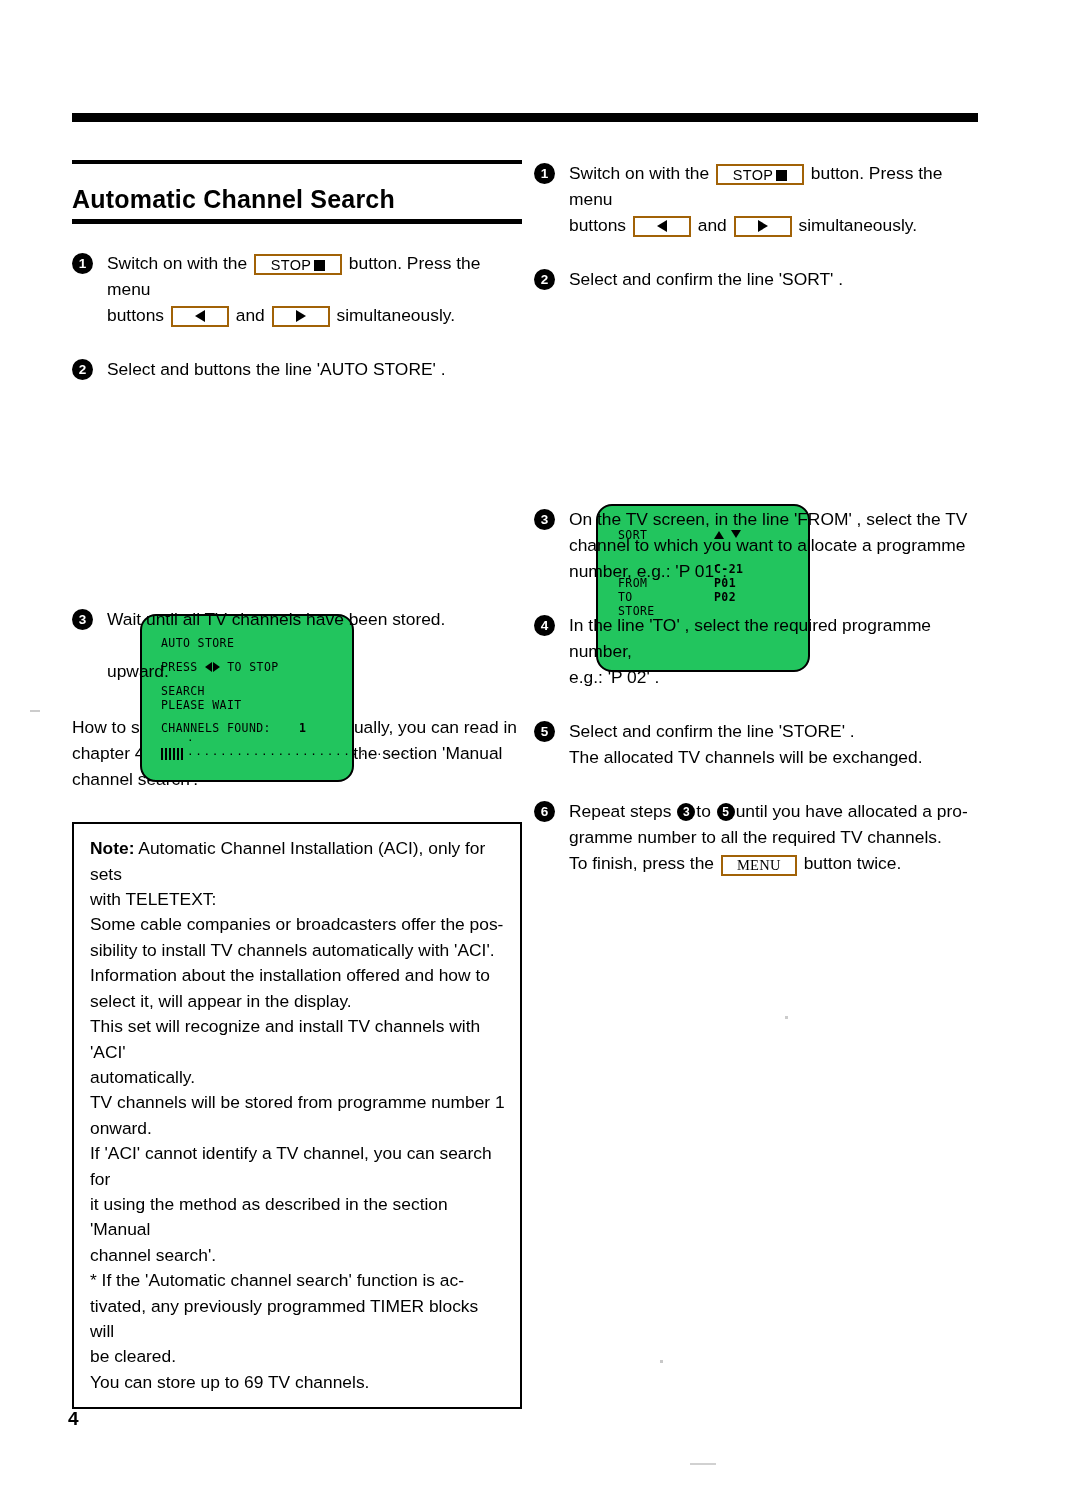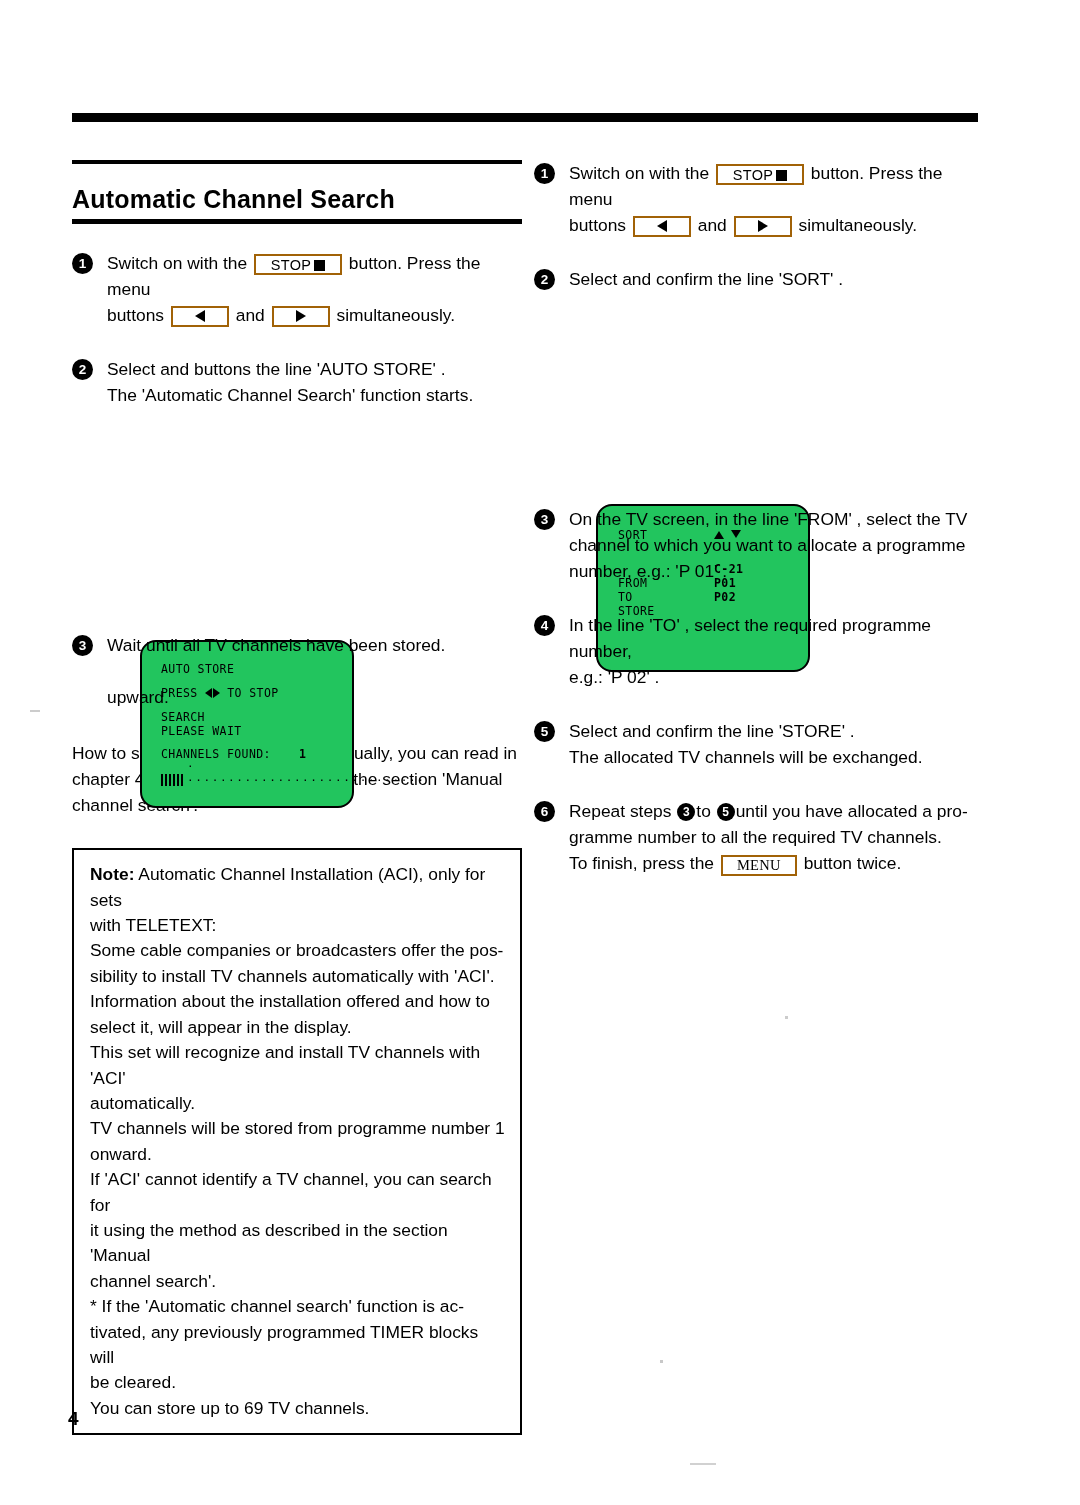--- a/index.html
+++ b/index.html
@@ -305,21 +305,20 @@
       <span>buttons</span>
       <span class="key key-arrow"><span class="tri-left"></span></span>
       <span>and</span>
       <span class="key key-arrow"><span class="tri-right"></span></span>
       <span>simultaneously.</span>
     </div>
 
     <div class="step" style="margin-bottom:14px;">
       <span class="step-num">2</span>
       <span>Select and buttons the line 'AUTO STORE' .</span><br>
-      <span>The 'Automatic Channel Search' function starts.</span>
     </div>
 
     <div style="position:relative;height:210px;">
       <div class="tv-screen tv-left">
         <div class="tv-inner">
           <div class="tv-line">AUTO STORE</div>
           <div class="tv-gap"></div>
           <div class="tv-line"><span>PRESS</span> <span class="tri-l-inline"></span><span class="tri-r-inline"></span> <span>TO STOP</span></div>
           <div class="tv-gap"></div>
           <div class="tv-line">SEARCH</div>

